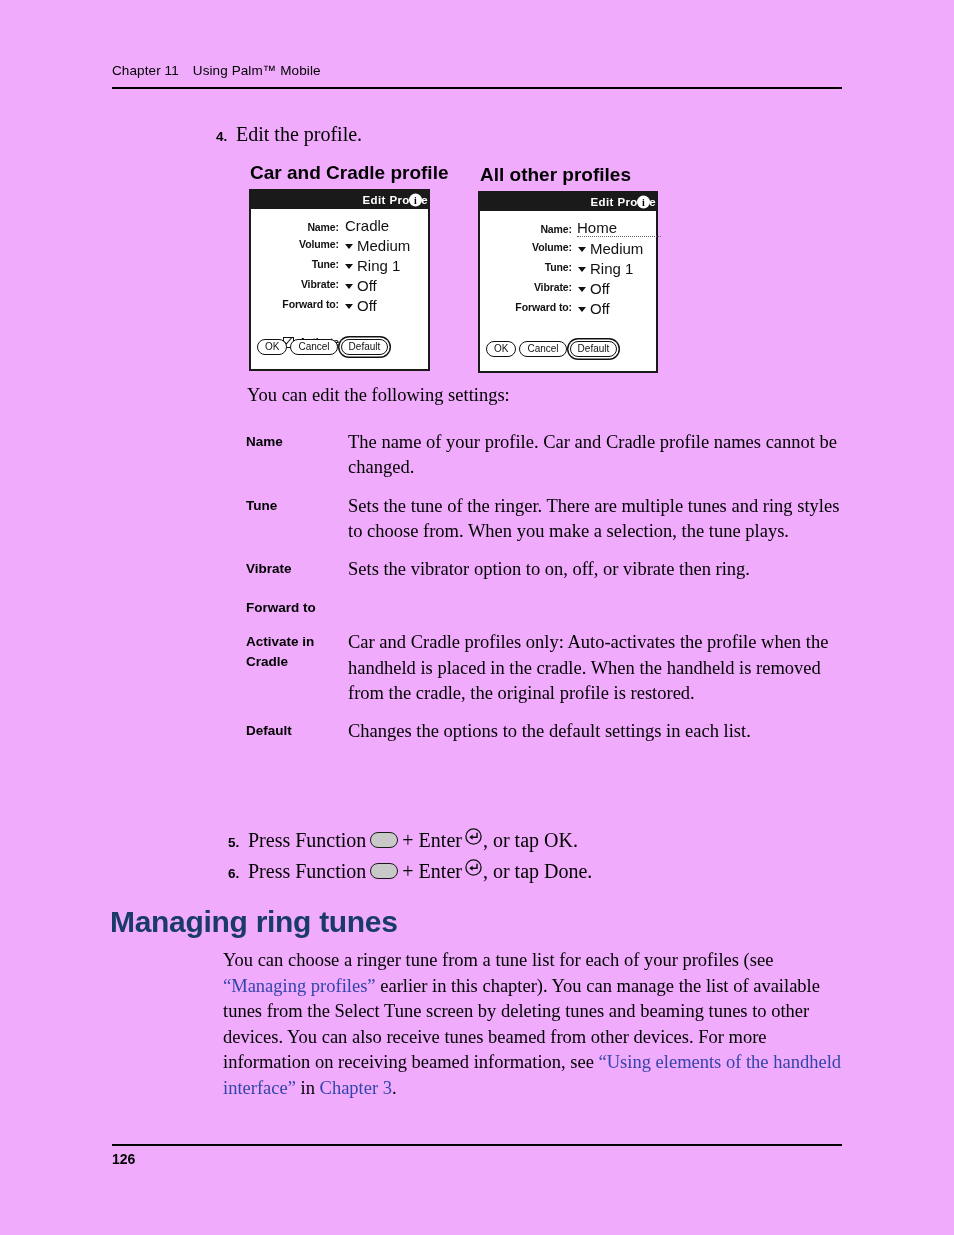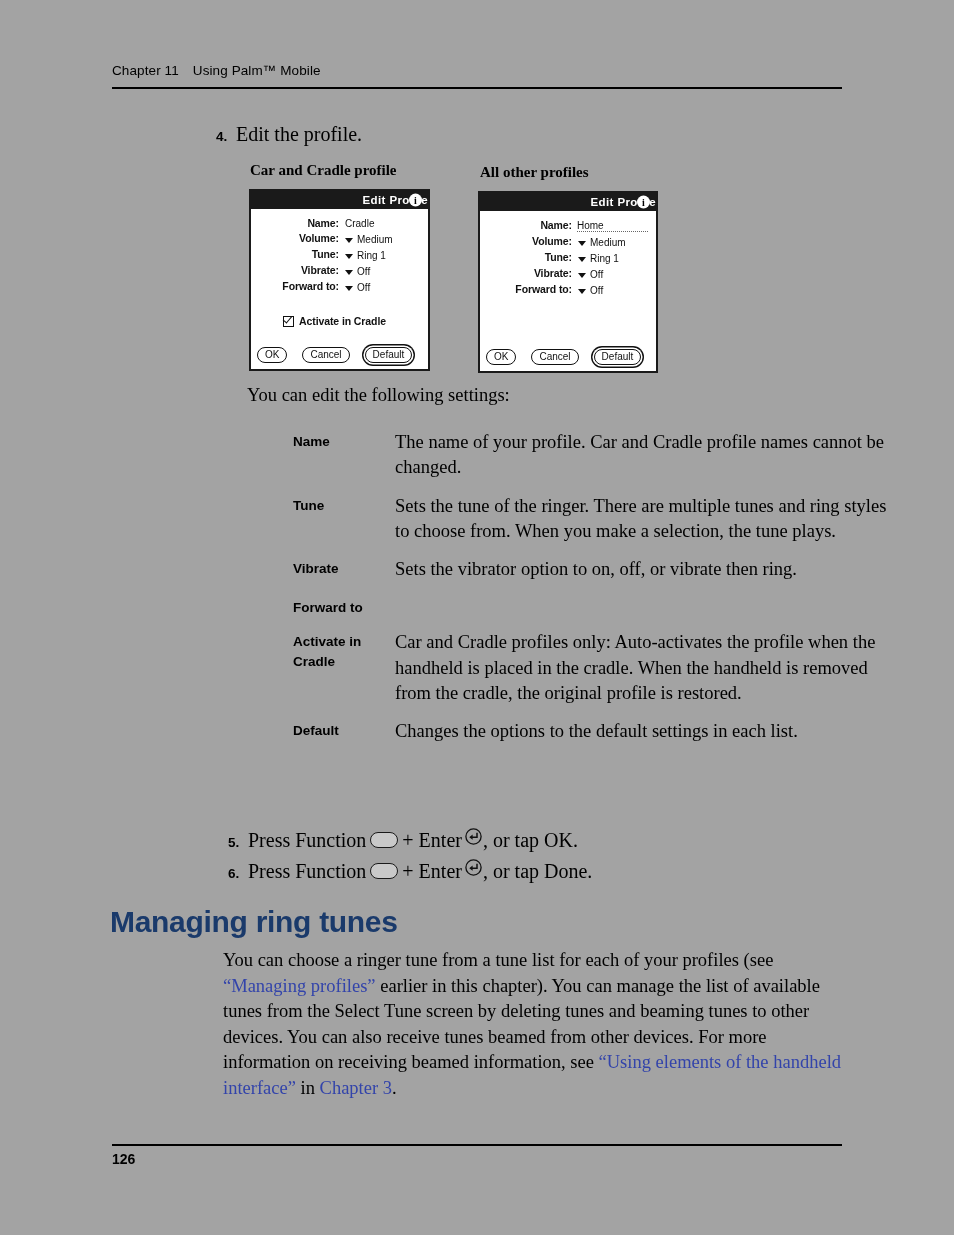--- a/index.html
+++ b/index.html
@@ -4,21 +4,21 @@
 <style>
   html, body {
     margin: 0;
     padding: 0;
     background: #ffffff;
   }
   .page {
     position: relative;
     width: 954px;
     height: 1235px;
-    background: #a3a3a3;
+    background: #f0abfc;
     font-family: "Liberation Serif", serif;
     color: #000000;
     overflow: hidden;
   }
 
   
   .header {
     position: absolute;
     left: 112px;
     top: 63px;
@@ -84,23 +84,23 @@
     vertical-align: middle;
     position: relative;
     top: -6px;
     margin: 0 1px 0 3px;
   }
   .enter-key svg { display: block; }
 
   
   .fig-label {
     position: absolute;
-    font-family: Liberation Serif, serif;
-    font-weight: bold;
-    font-size: 15px;
+    font-family: Liberation Sans, sans-serif;
+    font-weight: bold;
+    font-size: 19px;
     color: #000;
     white-space: nowrap;
   }
   #fig-label-left  { left: 250px; top: 162px; }
   #fig-label-right { left: 480px; top: 164px; }
 
   .device {
     position: absolute;
     border: 2.5px solid #1a1a1a;
     background: #ffffff;
@@ -158,21 +158,21 @@
     font-size: 10.5px;
     text-align: right;
     flex: 0 0 auto;
     color: #111;
     letter-spacing: -0.1px;
   }
   #device-left .field-label  { width: 88px; }
   #device-right .field-label { width: 92px; }
   .field-value {
     font-family: "Liberation Sans", sans-serif;
-    font-size: 10px;
+    font-size: 15px;
     margin-left: 6px;
     color: #111;
     display: flex;
     align-items: center;
     white-space: nowrap;
   }
   .field-value.underlined {
     border-bottom: 1px dotted #666;
     padding-right: 44px;
     margin-left: 5px;
@@ -217,23 +217,23 @@
     font-family: "Liberation Sans", sans-serif;
     font-weight: bold;
     font-size: 10.5px;
     color: #111;
     letter-spacing: -0.1px;
   }
 
   .device-buttons {
     position: absolute;
     left: 6px;
-    bottom: 6px;
-    display: flex;
-    gap: 15px;
+    bottom: 14px;
+    display: flex;
+    gap: 3px;
   }
   .dev-btn {
     font-family: "Liberation Sans", sans-serif;
     font-size: 10px;
     color: #111;
     border: 1.4px solid #111;
     border-radius: 9px;
     padding: 0px 7px;
     line-height: 14px;
     background: #fff;
@@ -252,21 +252,20 @@
     color: #000;
   }
   #intro-para { left: 247px; top: 383px; width: 600px; }
 
   
   .deflist {
     position: absolute;
     left: 246px;
     top: 430px;
     width: 600px;
-    margin-left: 47px;
   }
   .defrow {
     display: flex;
     margin-bottom: 13px;
   }
   .defterm {
     flex: 0 0 102px;
     font-family: "Liberation Sans", sans-serif;
     font-weight: bold;
     font-size: 13.5px;

